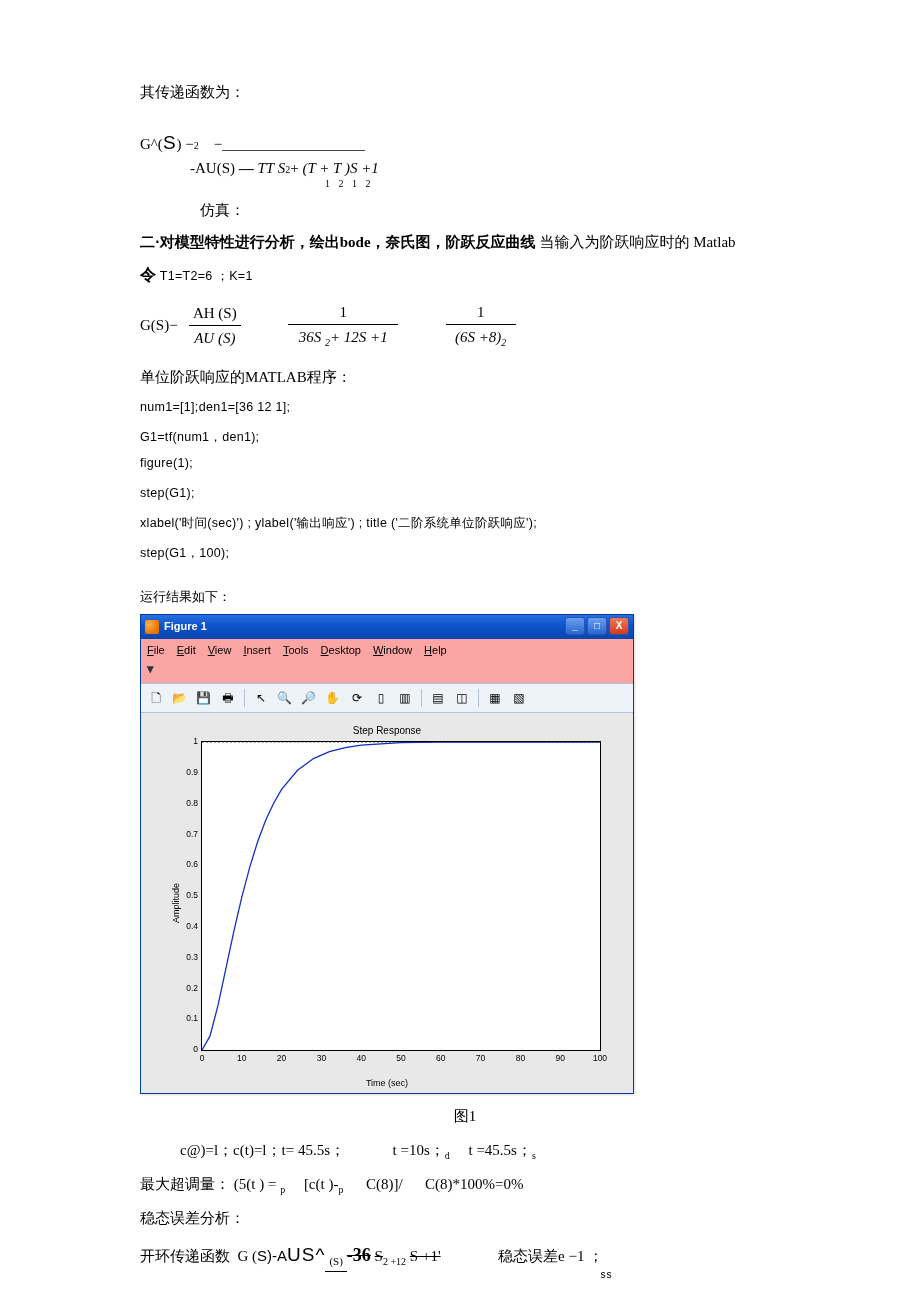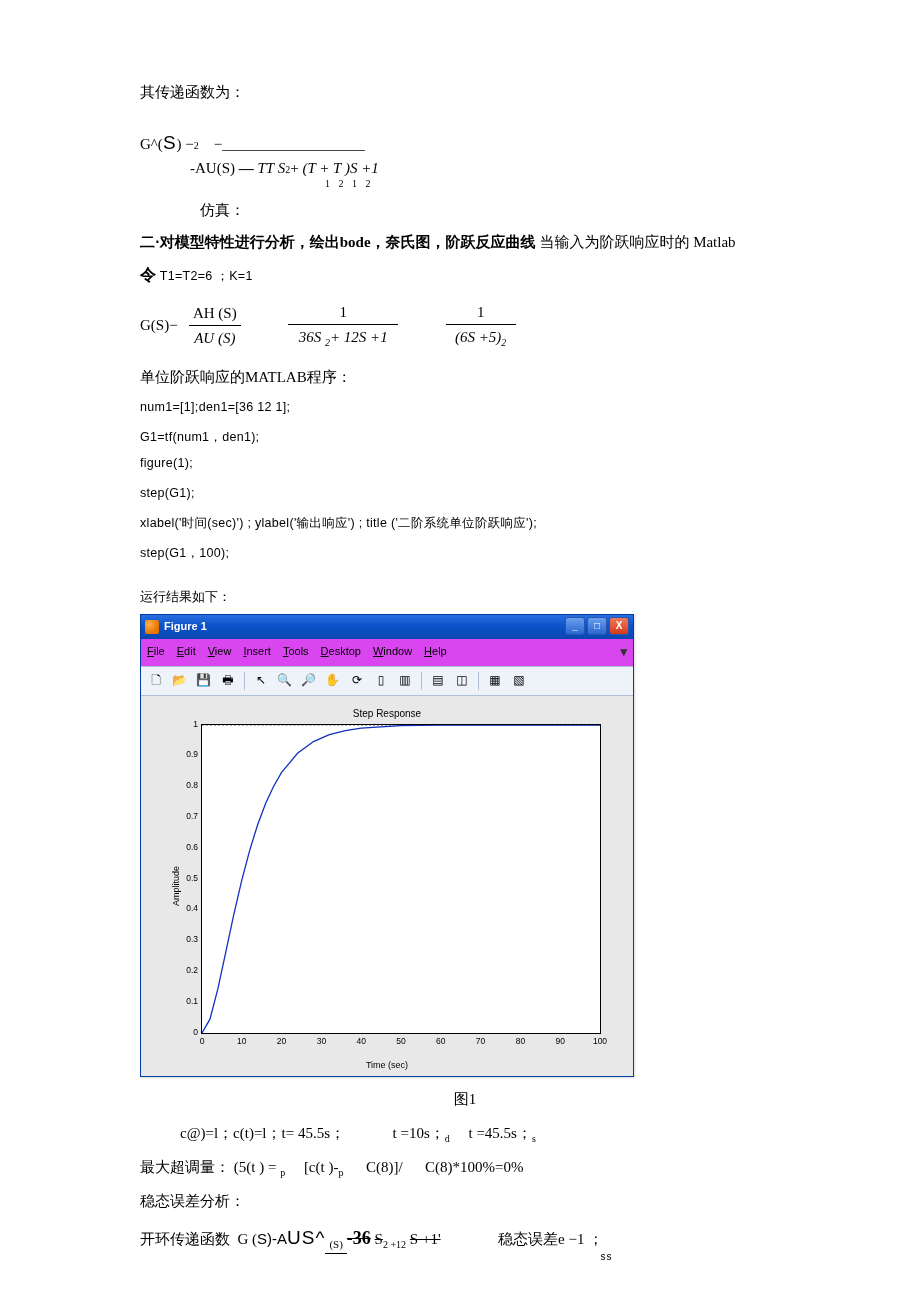--- a/index.html
+++ b/index.html
@@ -80,26 +80,26 @@
     color: #fff;
     box-sizing: border-box;
   }
   .win-btn.min, .win-btn.max {
     background: linear-gradient(to bottom, #6aa0f0, #2a66d0);
   }
   .win-btn.close {
     background: linear-gradient(to bottom, #f07a5a, #d43a1a);
   }
   .menubar {
-    background: #d946ef;
+    background: #fca5a5;
     padding: 3px 6px;
     border-bottom: 1px solid #b0c0d8;
     display: flex;
     justify-content: space-between;
-    align-items: center;
+    flex-direction: column;
   }
   .menus { display: flex; gap: 12px; }
   .menus span { color: #000; }
   .menus span u { text-decoration: underline; }
   .menu-arrow { font-size: 13px; color: #333; font-weight: bold; }
   .toolbar {
     background: #eef3fa;
     padding: 3px 4px;
     border-bottom: 1px solid #b0c0d8;
     display: flex;
@@ -214,21 +214,21 @@
     <span class="frac" style="min-width:110px;">
       <span class="num" style="font-style:normal">1</span>
       <span class="den">
         <span>36S</span>&nbsp;<span class="tiny" style="vertical-align:sub;">2</span><span>+ 12S +1</span>
       </span>
     </span>
     <span class="gap"></span>
     <span class="frac" style="min-width:70px;">
       <span class="num" style="font-style:normal">1</span>
       <span class="den">
-        <span>(6S +5)</span><span class="tiny" style="vertical-align:sub;">2</span>
+        <span>(6S +8)</span><span class="tiny" style="vertical-align:sub;">2</span>
       </span>
     </span>
   </div>
 
   <div class="row">单位阶跃响应的MATLAB程序：</div>
 
   <div class="codeblock mono">num1=[1];den1=[36 12 1];</div>
   <div class="codeblock mono" style="margin-top:10px;">G1=tf(num1，den1);</div>
   <div class="codeblock mono" style="margin-top:6px;">figure(1);</div>
   <div class="codeblock mono" style="margin-top:10px;">step(G1);</div>

